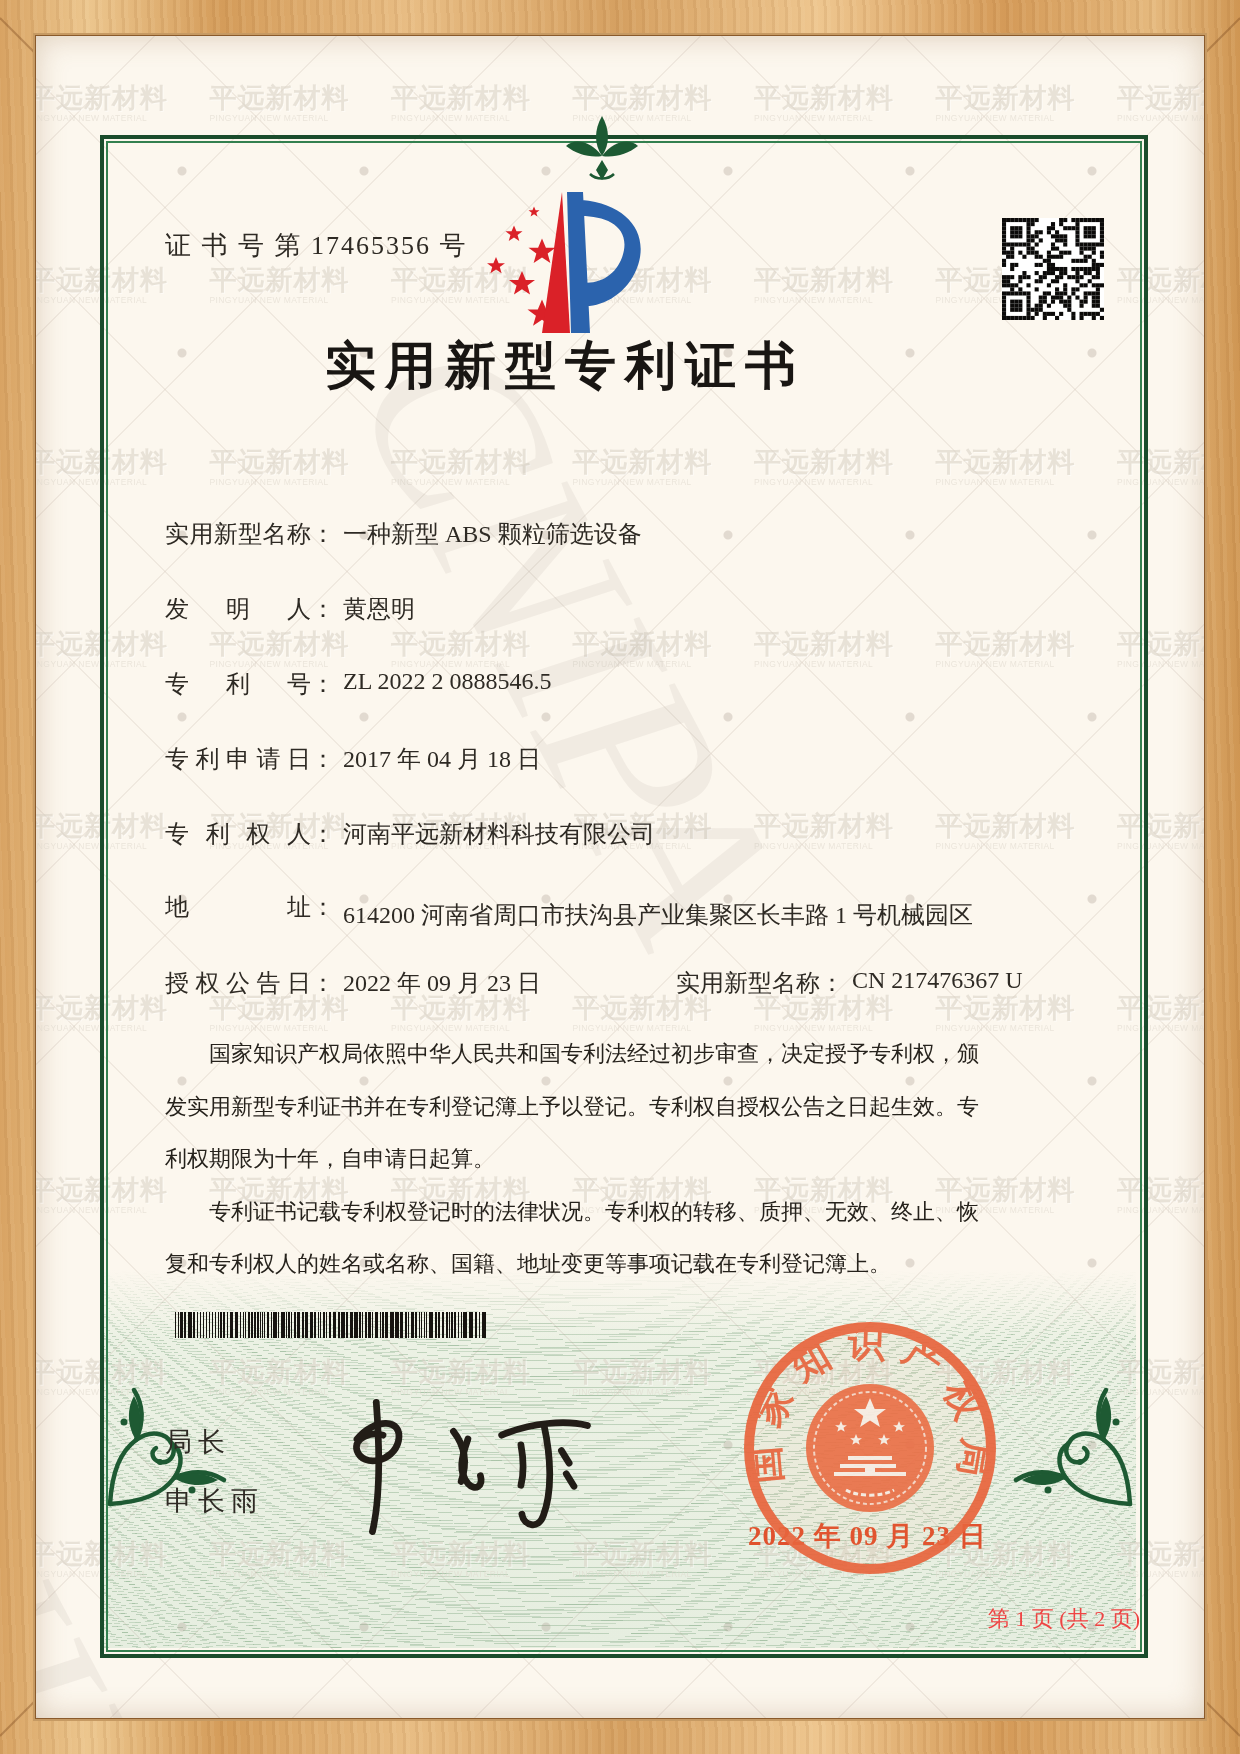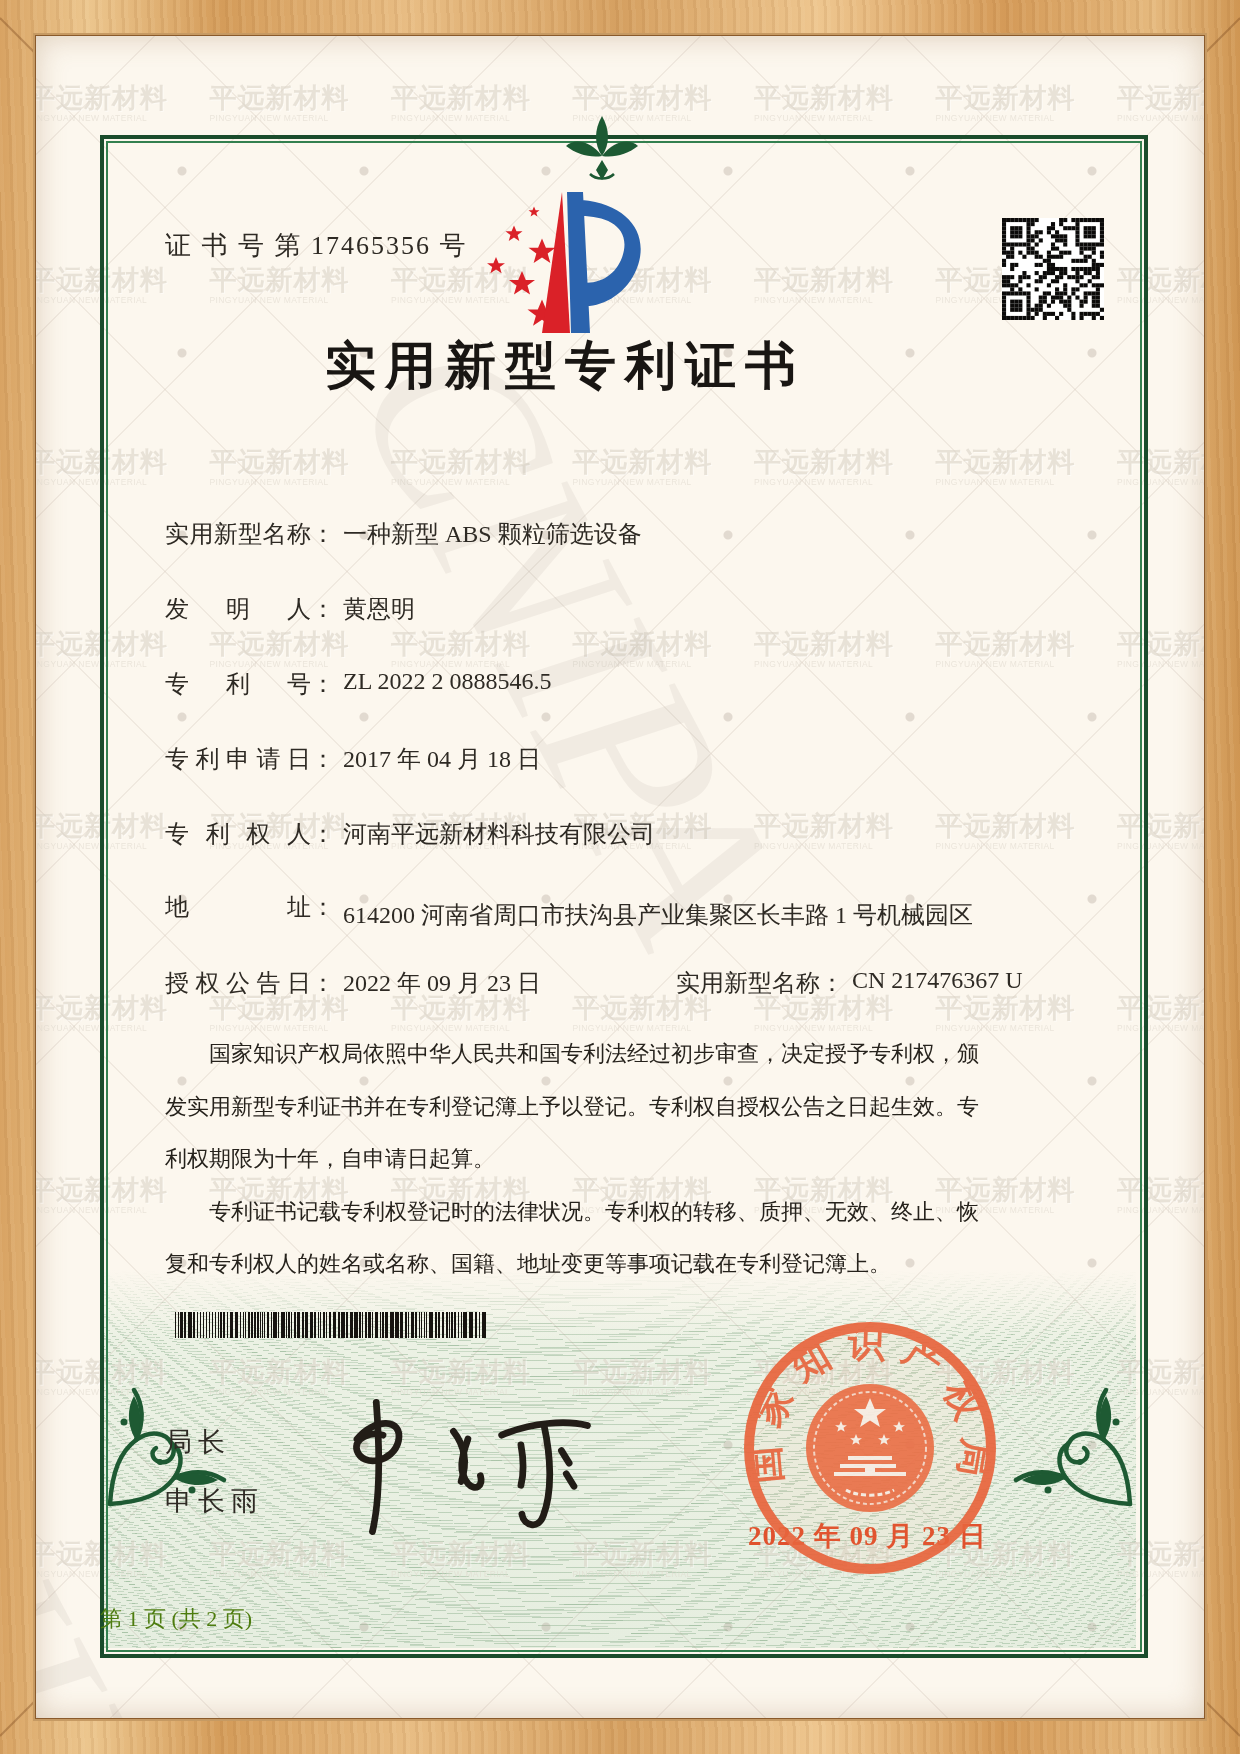--- a/index.html
+++ b/index.html
@@ -50,21 +50,21 @@
   .fcolon{display:inline-block;vertical-align:top;}
   .fvalue{display:inline-block;vertical-align:top;margin-left:8px;}
   .fvalue-wrap{white-space:normal;width:648px;line-height:49px;}
   .fcol2{position:absolute;left:511px;top:0;}
   .paras{left:129px;top:992px;width:814px;font-size:22px;line-height:52.5px;color:#26221c;text-align:justify;}
   .paras p{margin:0;text-indent:2em;}
   .sig-role{left:129px;top:1388px;font-size:27px;letter-spacing:6px;}
   .sig-name{left:129px;top:1447px;font-size:27px;letter-spacing:6px;}
   .seal-date{left:712px;top:1482px;width:240px;font-size:27px;letter-spacing:1px;color:#e0512d;
     font-weight:bold;z-index:8;}
-  .pageno{left:64px;top:1568px;width:1040px;text-align:left;font-size:22px;color:#4d7c0f;}
+  .pageno{left:64px;top:1568px;width:1040px;text-align:right;font-size:22px;color:#ef4444;}
   .note{left:0;top:1642px;width:1180px;text-align:center;font-size:24px;letter-spacing:3px;color:#2c2823;}
   .seal-wrap{position:absolute;left:700px;top:1278px;width:268px;height:268px;z-index:7;opacity:.92;}
   .qr{position:absolute;left:966px;top:182px;}
   .barcode{position:absolute;left:139px;top:1276px;}
   .logo{position:absolute;left:442px;top:142px;}
   .signature{position:absolute;left:294px;top:1356px;z-index:6;}
 </style>
 </head>
 <body>
 

